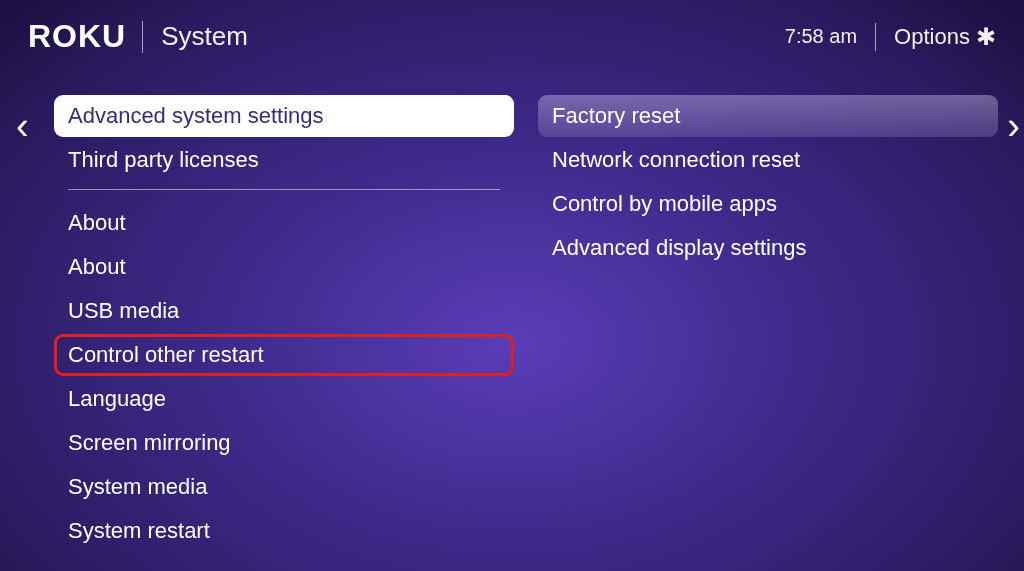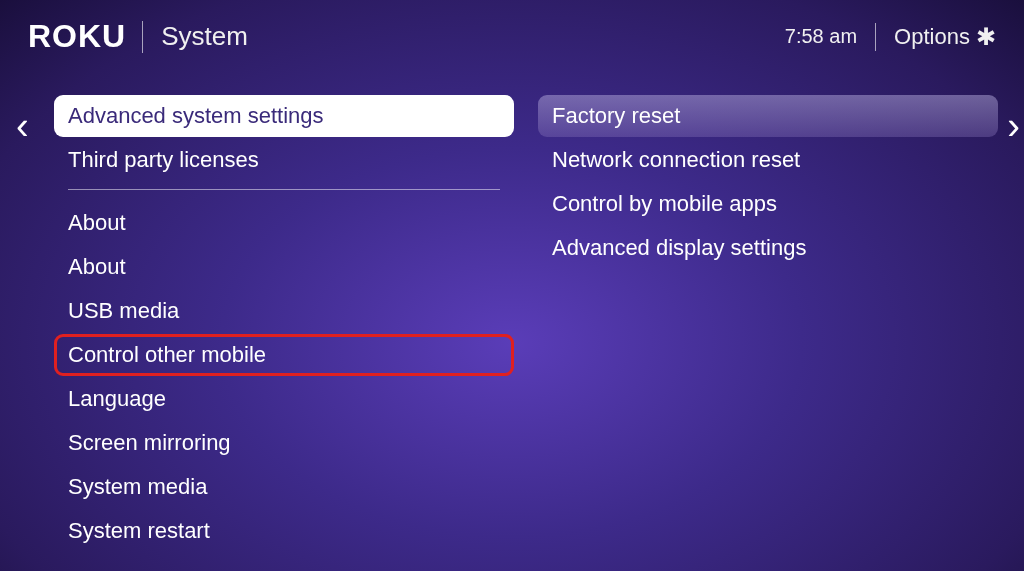--- a/index.html
+++ b/index.html
@@ -140,21 +140,21 @@
   <div class="nav-arrow-left">‹</div>
   <div class="nav-arrow-right">›</div>
 
   <div class="left-col">
     <div class="menu-item selected">Advanced system settings</div>
     <div class="menu-item">Third party licenses</div>
     <hr class="separator">
     <div class="menu-item">About</div>
     <div class="menu-item">About</div>
     <div class="menu-item">USB media</div>
-    <div class="menu-item red-box">Control other mobile</div>
+    <div class="menu-item red-box">Control other restart</div>
     <div class="menu-item">Language</div>
     <div class="menu-item">Screen mirroring</div>
     <div class="menu-item">System media</div>
     <div class="menu-item">System restart</div>
   </div>
 
   <div class="right-col">
     <div class="menu-item sub-selected">Factory reset</div>
     <div class="menu-item">Network connection reset</div>
     <div class="menu-item">Control by mobile apps</div>

